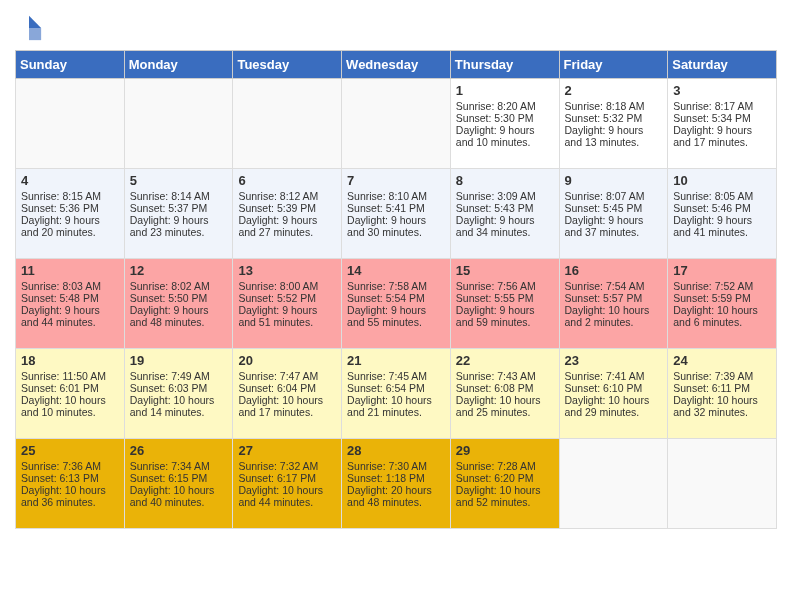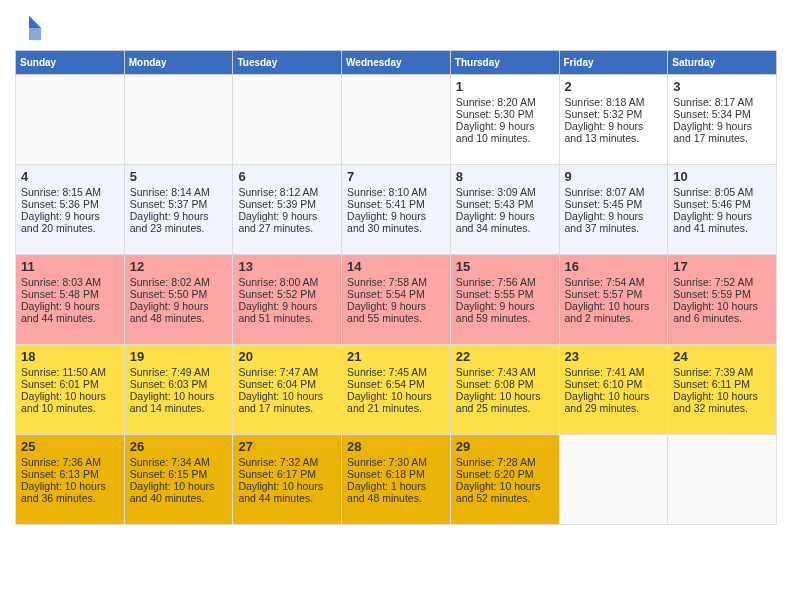--- a/index.html
+++ b/index.html
@@ -58,21 +58,21 @@
       width: 100%;
       border-collapse: collapse;
       table-layout: fixed;
     }
     thead tr {
       background-color: #3a6dbf;
       color: #fff;
     }
     thead th {
       padding: 6px 4px;
-      font-size: 10px;
+      font-size: 13px;
       font-weight: bold;
       text-align: left;
       border: 1px solid #ccc;
       margin-left: 36px;
     }
     tbody tr {
       vertical-align: top;
       border: 1px solid #ddd;
     }
     tbody td {
@@ -237,21 +237,21 @@
           <div>Sunset: 5:57 PM</div>
           <div>Daylight: 10 hours and 2 minutes.</div>
         </td>
         <td>
           <span class="day-number">17</span>
           <div>Sunrise: 7:52 AM</div>
           <div>Sunset: 5:59 PM</div>
           <div>Daylight: 10 hours and 6 minutes.</div>
         </td>
       </tr>
-      <tr style="background-color: #fde047; border-radius: 23px;">
+      <tr style="background-color: #fef9c3; border-radius: 23px;">
         <td>
           <span class="day-number">18</span>
           <div>Sunrise: 11:50 AM</div>
           <div>Sunset: 6:01 PM</div>
           <div>Daylight: 10 hours and 10 minutes.</div>
         </td>
         <td>
           <span class="day-number">19</span>
           <div>Sunrise: 7:49 AM</div>
           <div>Sunset: 6:03 PM</div>
@@ -303,22 +303,22 @@
         </td>
         <td>
           <span class="day-number">27</span>
           <div>Sunrise: 7:32 AM</div>
           <div>Sunset: 6:17 PM</div>
           <div>Daylight: 10 hours and 44 minutes.</div>
         </td>
         <td>
           <span class="day-number">28</span>
           <div>Sunrise: 7:30 AM</div>
-          <div>Sunset: 6:18 PM</div>
-          <div>Daylight: 1 hours and 48 minutes.</div>
+          <div>Sunset: 1:18 PM</div>
+          <div>Daylight: 20 hours and 48 minutes.</div>
         </td>
         <td>
           <span class="day-number">29</span>
           <div>Sunrise: 7:28 AM</div>
           <div>Sunset: 6:20 PM</div>
           <div>Daylight: 10 hours and 52 minutes.</div>
         </td>
         <td class="empty-cell"></td>
         <td class="empty-cell"></td>
       </tr>

